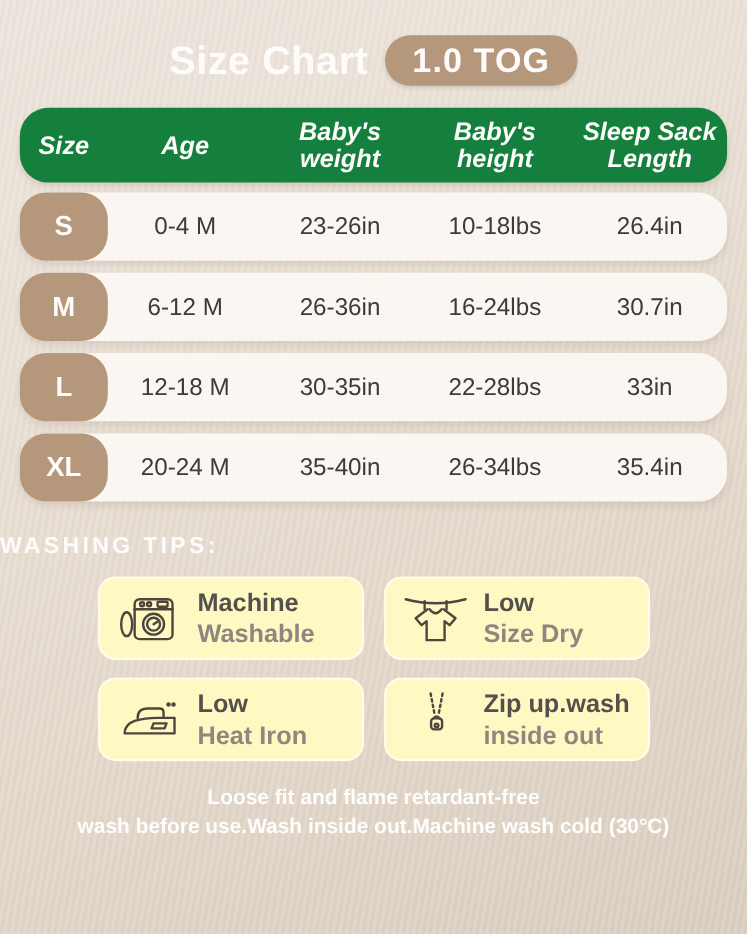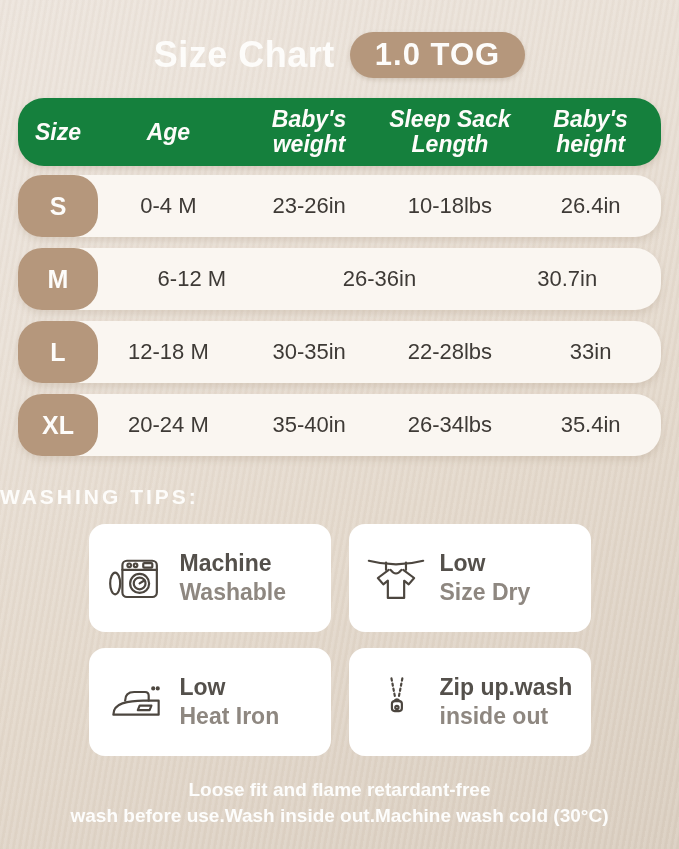--- a/index.html
+++ b/index.html
@@ -74,22 +74,22 @@
   .wash-heading {
     margin-top: 29px;
     color: #fdfcfa; font-size: 21px; font-weight: 800; letter-spacing: 3px;
   }
   .tips-grid {
     width: 502px; margin: 15px auto 0 auto;
     display: grid; grid-template-columns: 242px 242px;
     column-gap: 18px; row-gap: 16px;
   }
   .tip-card {
-    height: 108px;
-    background: #ffffff;
+    height: 76px;
+    background: #fef9c3;
     border: 2px solid rgba(255,255,255,0.65);
     border-radius: 16px;
     display: flex; align-items: center;
     padding-left: 16px; gap: 15px;
   }
   .tip-icon { width: 58px; height: 58px; flex: none; }
   .tip-icon svg { width: 58px; height: 58px; display: block; }
   .tip-icon svg * { fill: none; stroke: #4c463f; stroke-width: 2.4; stroke-linecap: round; stroke-linejoin: round; }
   .tip-text { font-size: 23px; line-height: 1.28; font-weight: 600; }
   .tip-line1 { color: #54504b; }
@@ -111,36 +111,37 @@
     <div class="title-row">
       <span class="title-text">Size Chart</span>
       <span class="tog-badge">1.0 TOG</span>
     </div>
 
     <div class="size-table">
       <div class="thead">
         <div class="cell-size">Size</div>
         <div class="cell">Age</div>
         <div class="cell">Baby's weight</div>
+        <div class="cell">Baby's height</div>
         <div class="cell">Sleep Sack Length</div>
-        <div class="cell">Baby's height</div>
       </div>
 
       <div class="trow">
         <div class="size-badge">S</div>
         <div class="cell">0-4 M</div>
         <div class="cell">23-26in</div>
         <div class="cell">10-18lbs</div>
         <div class="cell">26.4in</div>
       </div>
 
       <div class="trow">
         <div class="size-badge">M</div>
         <div class="cell">6-12 M</div>
         <div class="cell">26-36in</div>
+        <div class="cell">16-24lbs</div>
         <div class="cell">30.7in</div>
       </div>
 
       <div class="trow">
         <div class="size-badge">L</div>
         <div class="cell">12-18 M</div>
         <div class="cell">30-35in</div>
         <div class="cell">22-28lbs</div>
         <div class="cell">33in</div>
       </div>

